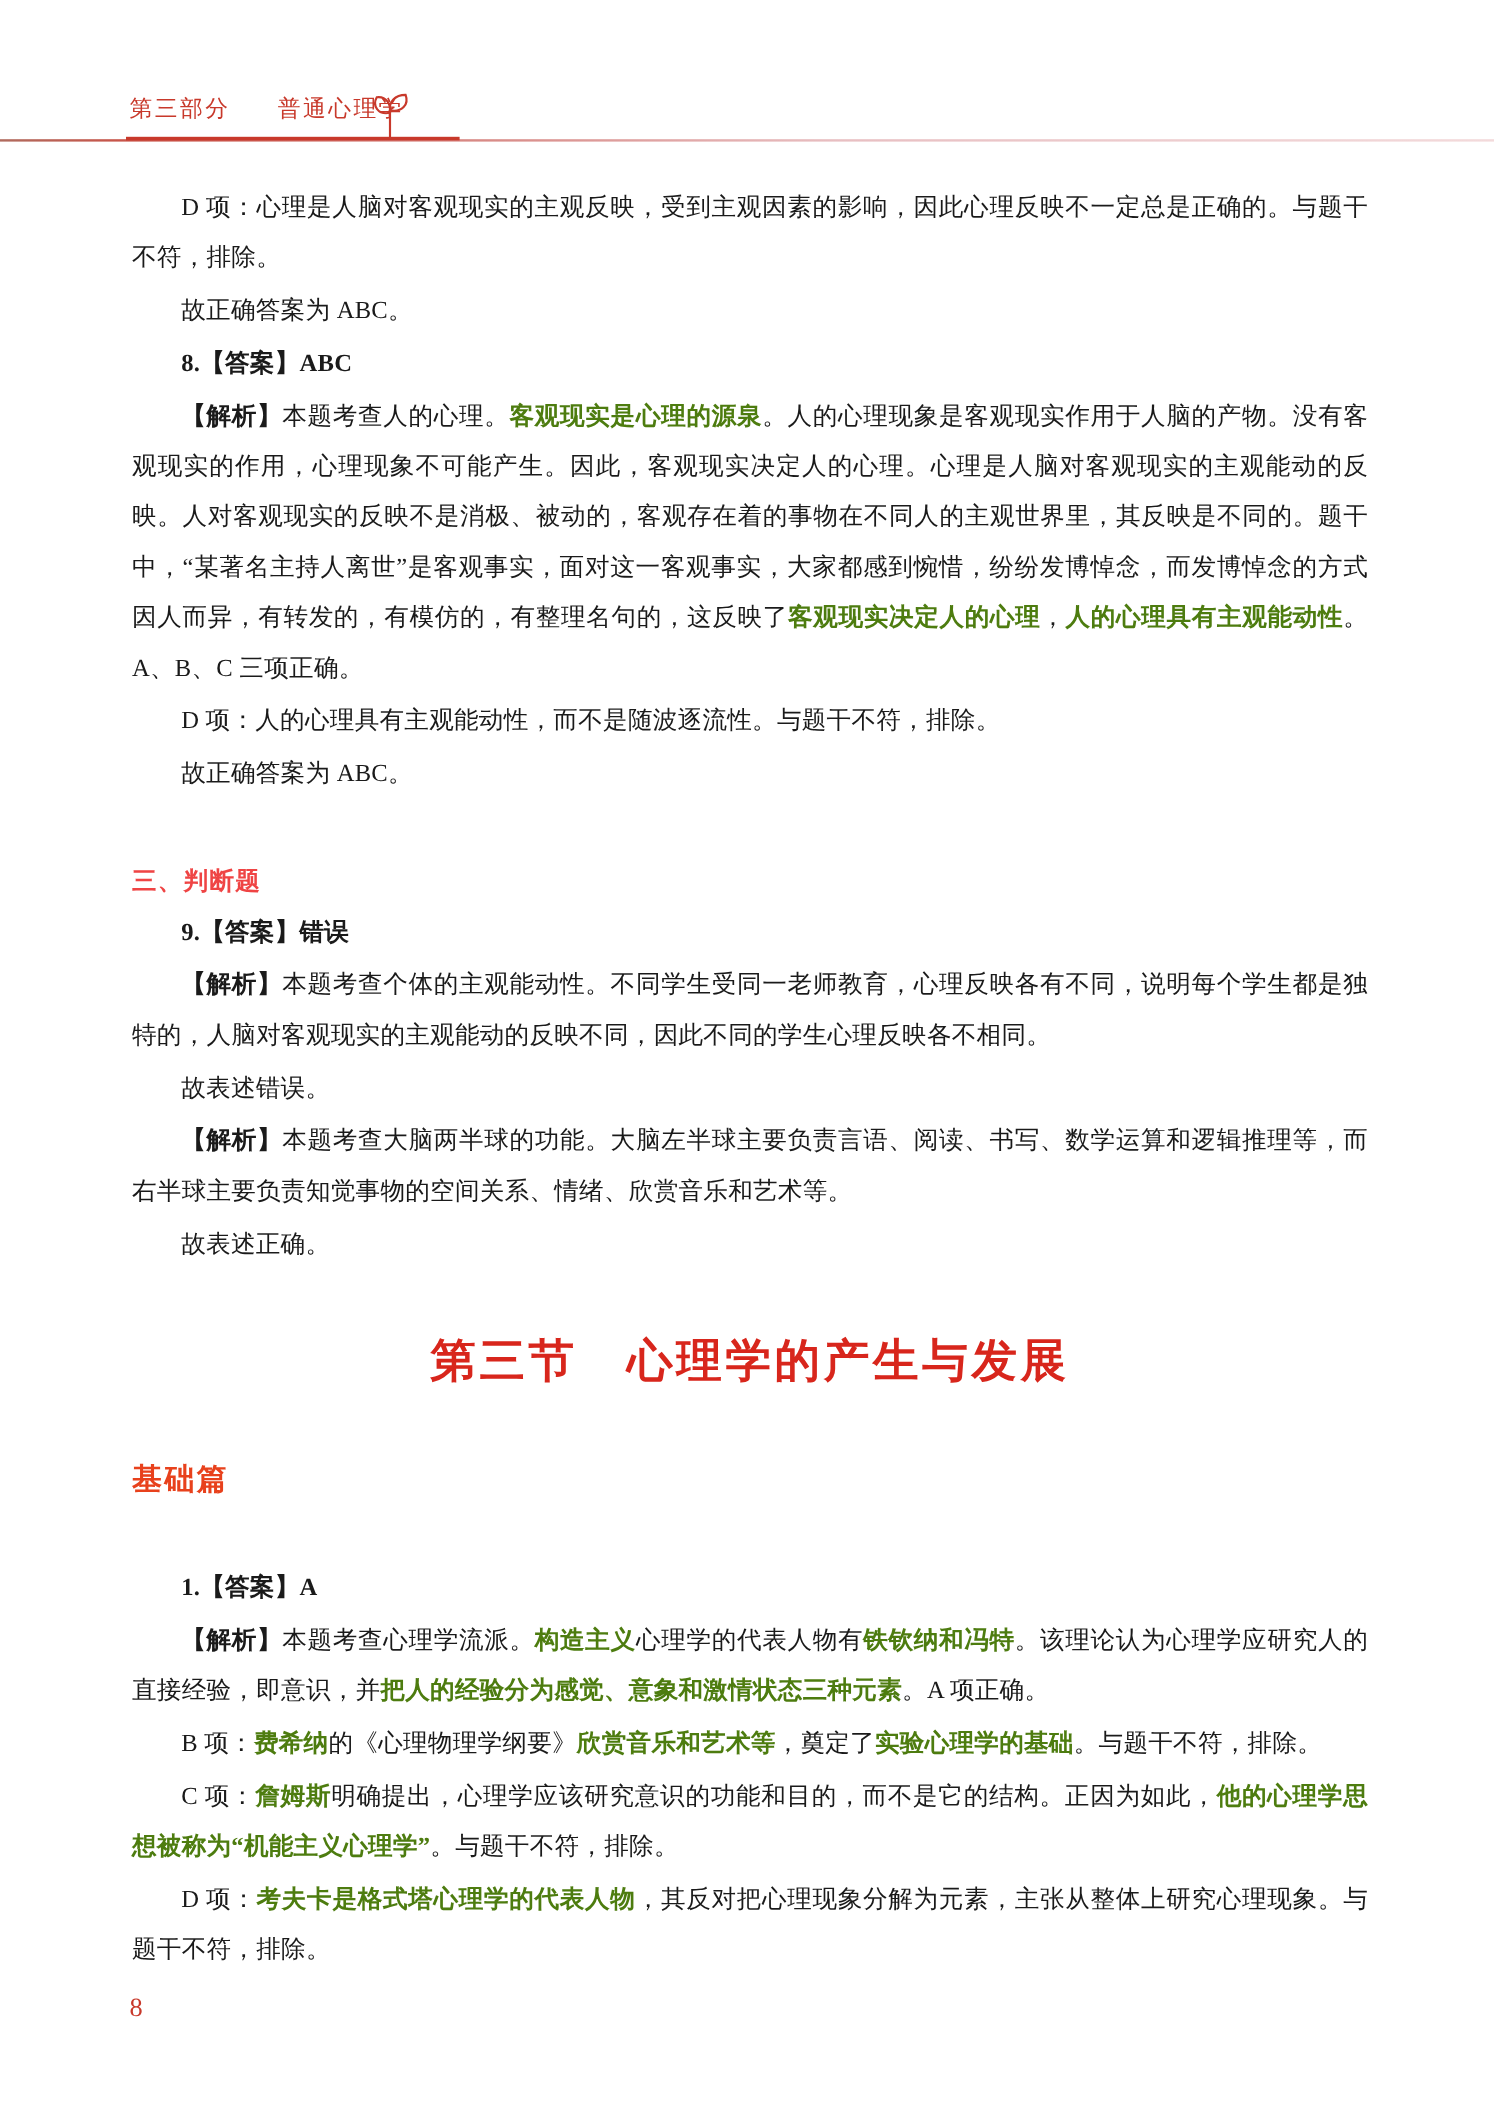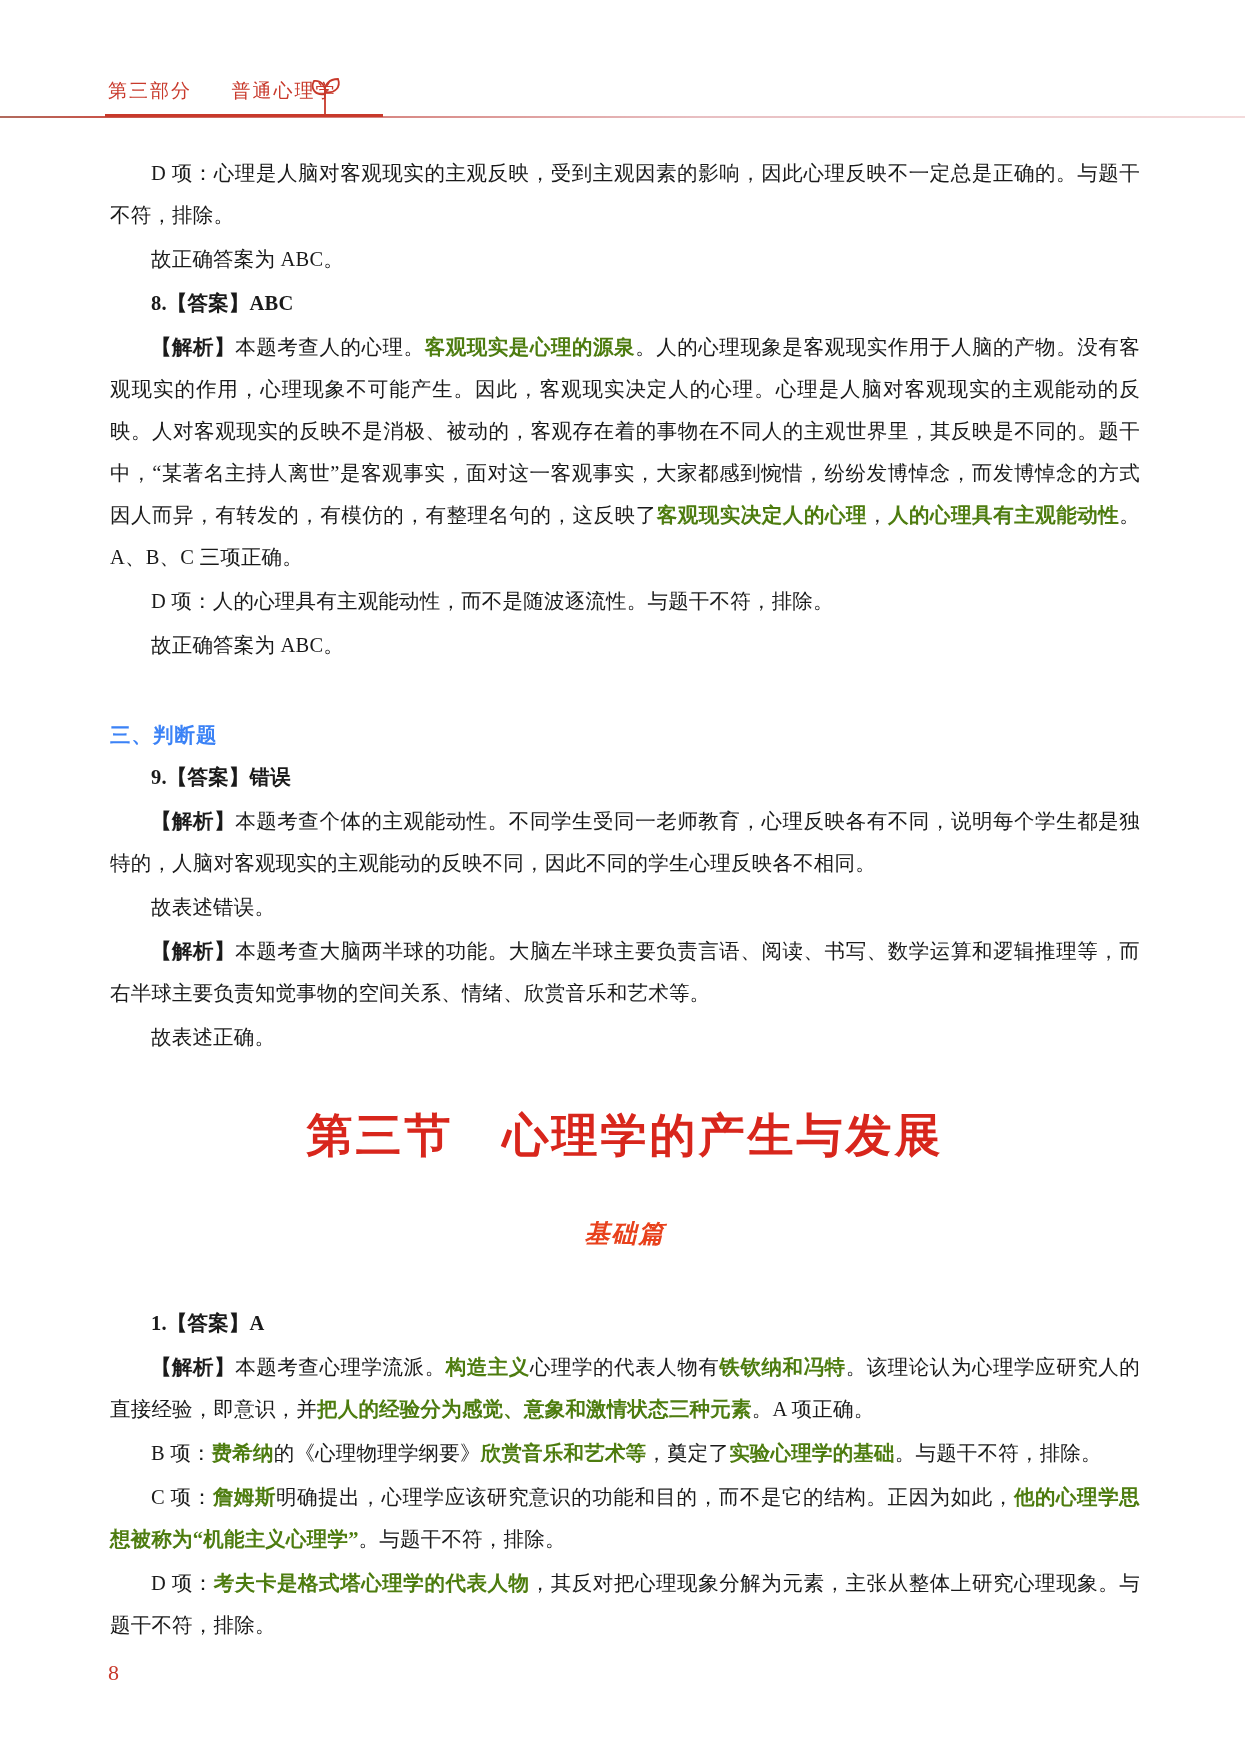--- a/index.html
+++ b/index.html
@@ -81,51 +81,50 @@
     color: #4d7c0f;
     font-weight: bold;
     text-decoration-color: #d8261c;
     text-decoration-style: wavy;
     text-decoration-thickness: 1px;
     text-underline-offset: 3px;
   }
 
   
   .sec-label {
-    color: #3b82f6;
+    color: #ef4444;
     font-weight: bold;
     font-size: 20.5px;
     line-height: 42px;
     margin: 0;
     text-indent: 0;
     letter-spacing: 1px;
   }
   .spacer-md { height: 46px; }
 
   
   .section-title {
     margin: 0;
     text-align: center;
     color: #d8261c;
-    font-size: 46px;
+    font-size: 38px;
     font-weight: bold;
     letter-spacing: 3px;
     line-height: 58px;
     font-family: "Liberation Sans", "DejaVu Sans", sans-serif;
   }
   .sub-title {
     margin: 0;
-    text-align: center;
+    text-align: left;
     color: #e8411c;
     font-size: 25px;
     font-weight: bold;
     letter-spacing: 2px;
     line-height: 46px;
     font-family: "Liberation Sans", "DejaVu Sans", sans-serif;
-    font-style: italic;
   }
 
   
   .folio {
     position: absolute;
     left: 108px;
     top: 1660px;
     font-size: 22px;
     color: #c8392b;
     font-family: "Liberation Serif", "DejaVu Serif", serif;

